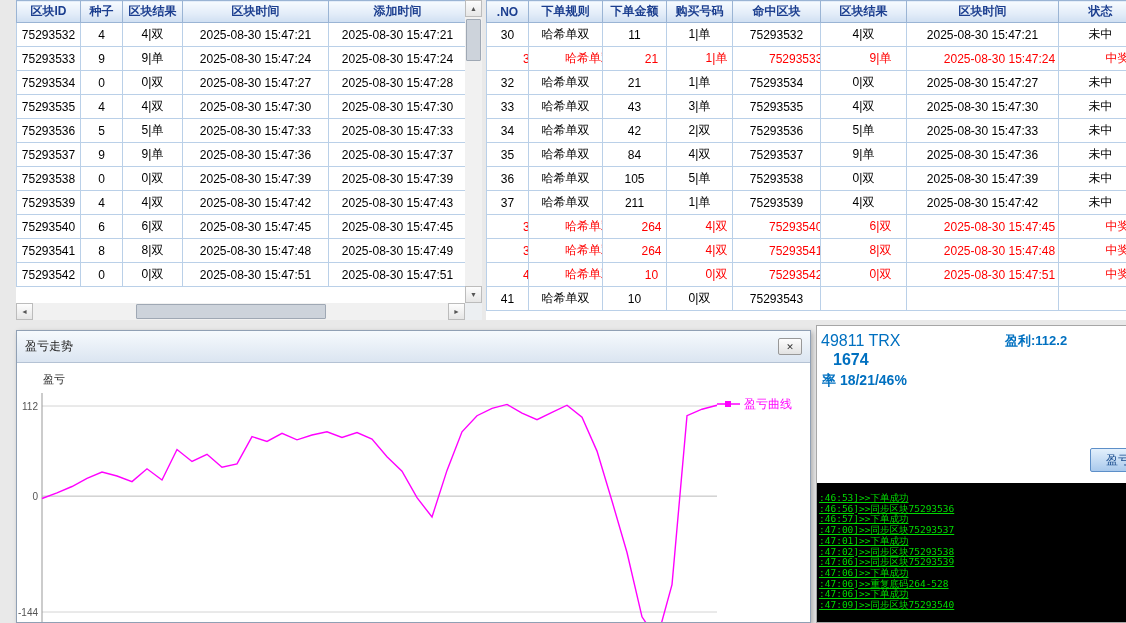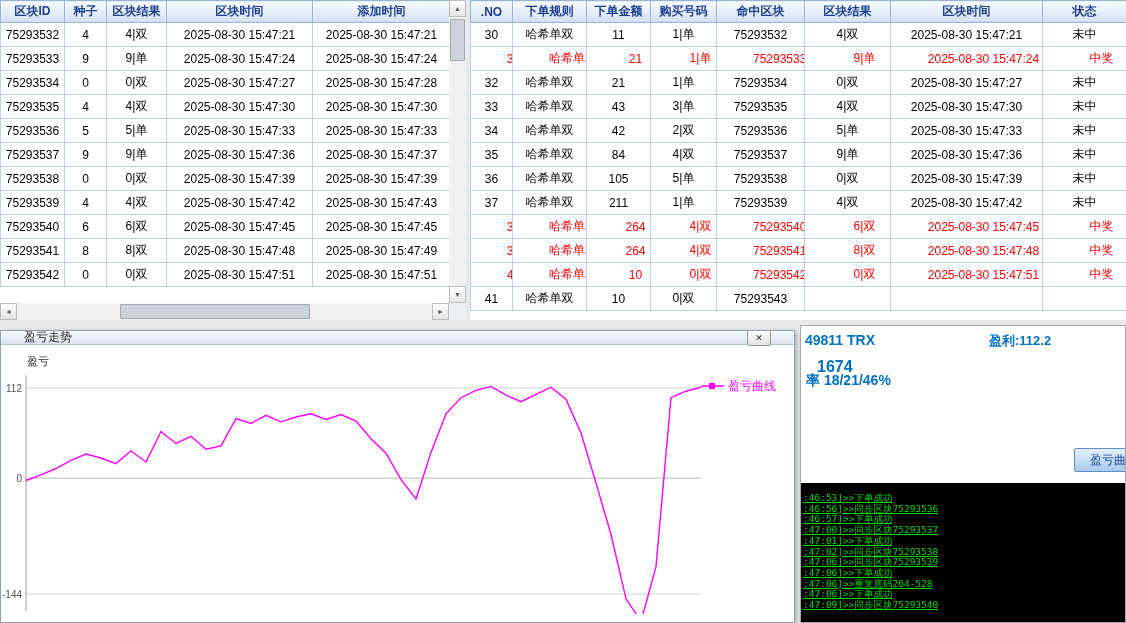--- a/index.html
+++ b/index.html
@@ -1,19 +1,19 @@
 <!DOCTYPE html>
 <html><head>
 <meta charset="utf-8">
 <style>
   * { margin:0; padding:0; box-sizing:border-box; }
   html,body { width:1126px; height:623px; overflow:hidden;
     font-family:"Liberation Sans","DejaVu Sans",sans-serif; }
   #screen { position:relative; width:1126px; height:623px; background:#e9e9e9; overflow:hidden; }
-  .panel { position:absolute; background:#fff; }
+  .panel { position:absolute; background:#fff;margin-left:16px; }
 
   
   table.data-table { border-collapse:collapse; table-layout:fixed; background:#fff;
     border:1px solid #84a7cc; font-size:12px; }
   table.data-table th { background:linear-gradient(#f7fbff,#e2ecf8 60%,#cfdff2);
     color:#1b3e8f; font-weight:bold; border:1px solid #9ab4d4; height:22px;
     white-space:nowrap; overflow:hidden; }
   table.data-table td { border:1px solid #bad0e8; height:24px; text-align:center;
     color:#000; padding:0 2px; white-space:nowrap; overflow:hidden; }
   td.cell-id { text-align:left; padding-left:2px; }
@@ -35,36 +35,36 @@
   .vthumb { position:absolute; left:1px; top:19px; width:15px; height:42px;
     background:#cdd3db; border:1px solid #9fa8b4; border-radius:1px; }
   .hscroll .sbtn.left { left:0; top:0; }
   .hscroll .sbtn.right { right:0; top:0; }
   .hthumb { position:absolute; top:1px; left:120px; width:190px; height:15px;
     background:#cdd3db; border:1px solid #9fa8b4; border-radius:1px; }
 
   
   #chart-window { left:0; top:330px; width:795px; height:293px; border:1px solid #90a0b4;
     box-shadow:2px 2px 5px rgba(0,0,0,.25); overflow:hidden; }
-  #chart-titlebar { height:14px; background:linear-gradient(#f6fafd,#dbe5f1);
-    border-bottom:1px solid #b4c2d4; display:flex; align-items:center; padding:0 23px;text-align:right; }
+  #chart-titlebar { height:32px; background:linear-gradient(#f6fafd,#dbe5f1);
+    border-bottom:1px solid #b4c2d4; display:flex; align-items:center; padding:0 8px;text-align:right; }
   #chart-title { font-size:12px; color:#222; }
   #chart-close { margin-left:auto; width:24px; height:17px; background:linear-gradient(#fdfdfd,#e2e2e2);
     border:1px solid #989898; border-radius:2px; font-size:9px; color:#333;
     display:flex; align-items:center; justify-content:center; cursor:default; }
   #chart-svg { display:block; }
   #chart-svg .tick { font-size:10px; fill:#555; font-family:"Liberation Sans",sans-serif; }
   #chart-svg .ylabel { font-size:11px; fill:#333; }
   #legend-text { font-size:12px; }
 
   
   #stats-panel { left:800px; top:325px; width:326px; height:298px; border:1px solid #a6a6a6; overflow:hidden; }
-  #balance { position:absolute; left:4px; top:6px; color:#0070c0; font-weight:bold; font-size:14px; white-space:nowrap; }
+  #balance { position:absolute; left:4px; top:6px; color:#0070c0; font-weight:normal; font-size:16px; white-space:nowrap; }
   #profit  { position:absolute; left:188px; top:6px; color:#0070c0; font-weight:bold; font-size:13px; white-space:nowrap; }
-  #count   { position:absolute; left:16px; top:32px; color:#0070c0; font-weight:bold; font-size:16px; }
+  #count   { position:absolute; left:16px; top:25px; color:#0070c0; font-weight:bold; font-size:16px; }
   #rate    { position:absolute; left:5px; top:46px; color:#0070c0; font-weight:bold; font-size:14px; white-space:nowrap; }
   #curve-button { position:absolute; left:273px; top:122px; width:80px; height:24px;
     background:linear-gradient(#e3f0fc,#a9c9ec); border:1px solid #5d8fc8; border-radius:2px;
     color:#174a8c; font-size:12px; font-family:inherit; }
   #console { position:absolute; left:0; top:157px; width:324px; height:139px; background:#000;
     color:#00d800; font-family:"DejaVu Sans Mono","Liberation Mono",monospace;
     font-size:9.5px; line-height:10.7px; padding:10px 0 0 2px; overflow:hidden;text-decoration:underline; }
   .console-line { white-space:nowrap; }
 </style>
 </head>

